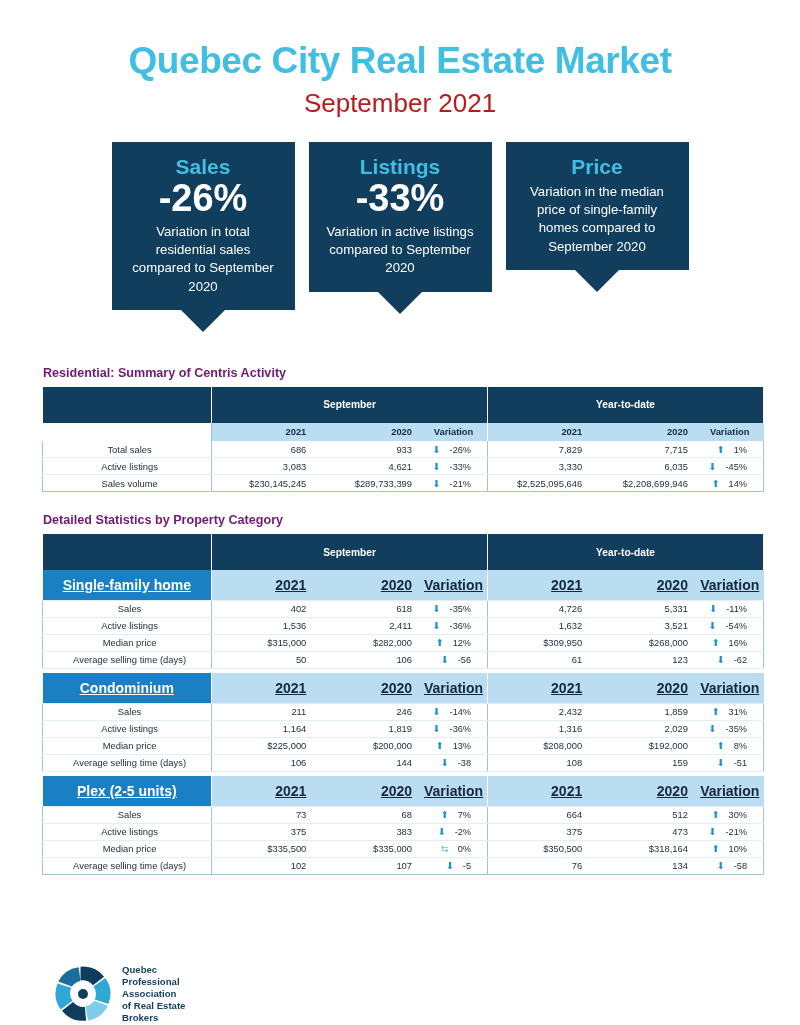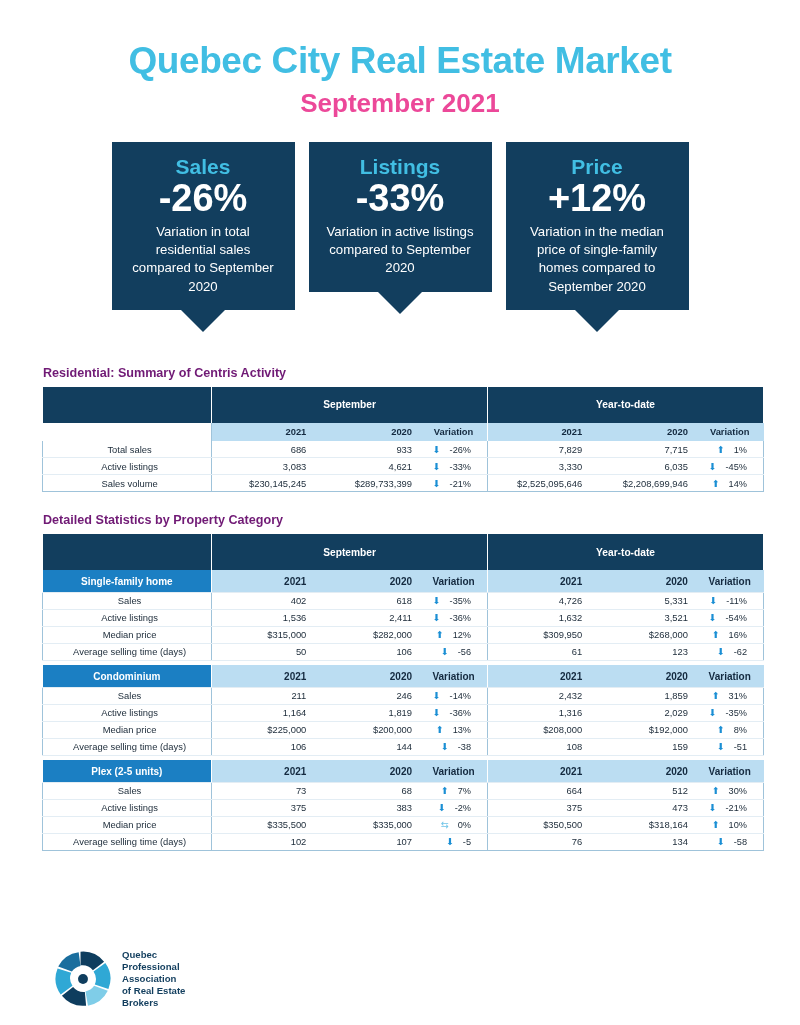--- a/index.html
+++ b/index.html
@@ -12,21 +12,21 @@
     overflow: hidden;
   }
 
   
   .header { text-align: center; padding-top: 42px; }
   .title {
     font-size: 37px; font-weight: bold; color: #41BEE3;
     letter-spacing: -0.4px; line-height: 1.05;
   }
   .subtitle {
-    font-size: 26px; color: #ec4899; margin-top: 7px; font-weight: bold;
+    font-size: 26px; color: #b91c1c; margin-top: 7px; font-weight: normal;
   }
 
   
   .cards {
     display: flex; justify-content: center; gap: 14px;
     margin-top: 23px;
   }
   .card-wrap { width: 183px; position: relative; }
   .card {
     background: #123E5E; color: #ffffff;
@@ -74,22 +74,22 @@
     background: #BBDDF2; color: #13293f;
     font-weight: bold; font-size: 9.4px;
     height: 18px; text-align: right; padding-right: 11px;
   }
   .hdr-light td.blank { background: #ffffff; }
   .hdr-light td.varh { text-align: center; padding-right: 3px; }
   .hdr-light td.sep { border-left: 1px solid #ffffff; }
 
   .cat-row td {
     background: #1B7FC3; color: #ffffff;
-    font-weight: bold; font-size: 10px;
-    height: 22px; text-align: center;
+    font-weight: bold; font-size: 14px;
+    height: 30px; text-align: center; text-decoration: underline;
   }
   .cat-row td.yr {
     background: #BBDDF2; color: #13293f; text-align: right; padding-right: 11px;
   }
   .cat-row td.varh {
     background: #BBDDF2; color: #13293f; text-align: center; padding-right: 3px;
   }
   .cat-row td.sep { border-left: 1px solid #ffffff; }
 
   tbody tr td {
@@ -108,21 +108,21 @@
   
   .vsep-l { border-left: 1px solid #9fc3da; }
   .vsep-r { border-right: 1px solid #9fc3da; }
   tbody tr:last-child td { border-bottom: 1px solid #9fc3da; }
   .gap-row td { height: 5px; background: #ffffff; border: none; }
 
   
   .footer {
     position: absolute; left: 0; bottom: 0;
     width: 800px; height: 100px;
-    display: flex; align-items: center; padding-left: 52px; padding-top: 8px;
+    display: flex; align-items: flex-end; padding-left: 52px; padding-top: 8px;
   }
   .logo-block { display: flex; align-items: center; gap: 8px; width: 175px; }
   .logo-text {
     font-size: 9.6px; font-weight: bold; color: #123E5E; line-height: 1.24;
   }
   .notes { margin-left: 18px; padding-top: 6px; }
   .note { font-size: 10.4px; color: #1b2a38; margin-bottom: 13px; }
   .note.src { color: #123E5E; font-weight: bold; margin-bottom: 0; }
 </style>
 </head>
@@ -146,21 +146,20 @@
     <div class="card">
       <div class="card-label">Listings</div>
       <div class="card-value">-33%</div>
       <div class="card-desc">Variation in active listings compared to September 2020</div>
     </div>
     <div class="card-tail"></div>
   </div>
   <div class="card-wrap">
     <div class="card">
       <div class="card-label">Price</div>
-      <div class="card-value">+12%</div>
       <div class="card-desc">Variation in the median price of single-family homes compared to September 2020</div>
     </div>
     <div class="card-tail"></div>
   </div>
 </div>
 
 <div class="sec-title sec1">Residential: Summary of Centris Activity</div>
 <table>
   <colgroup>
     <col class="c-label">

